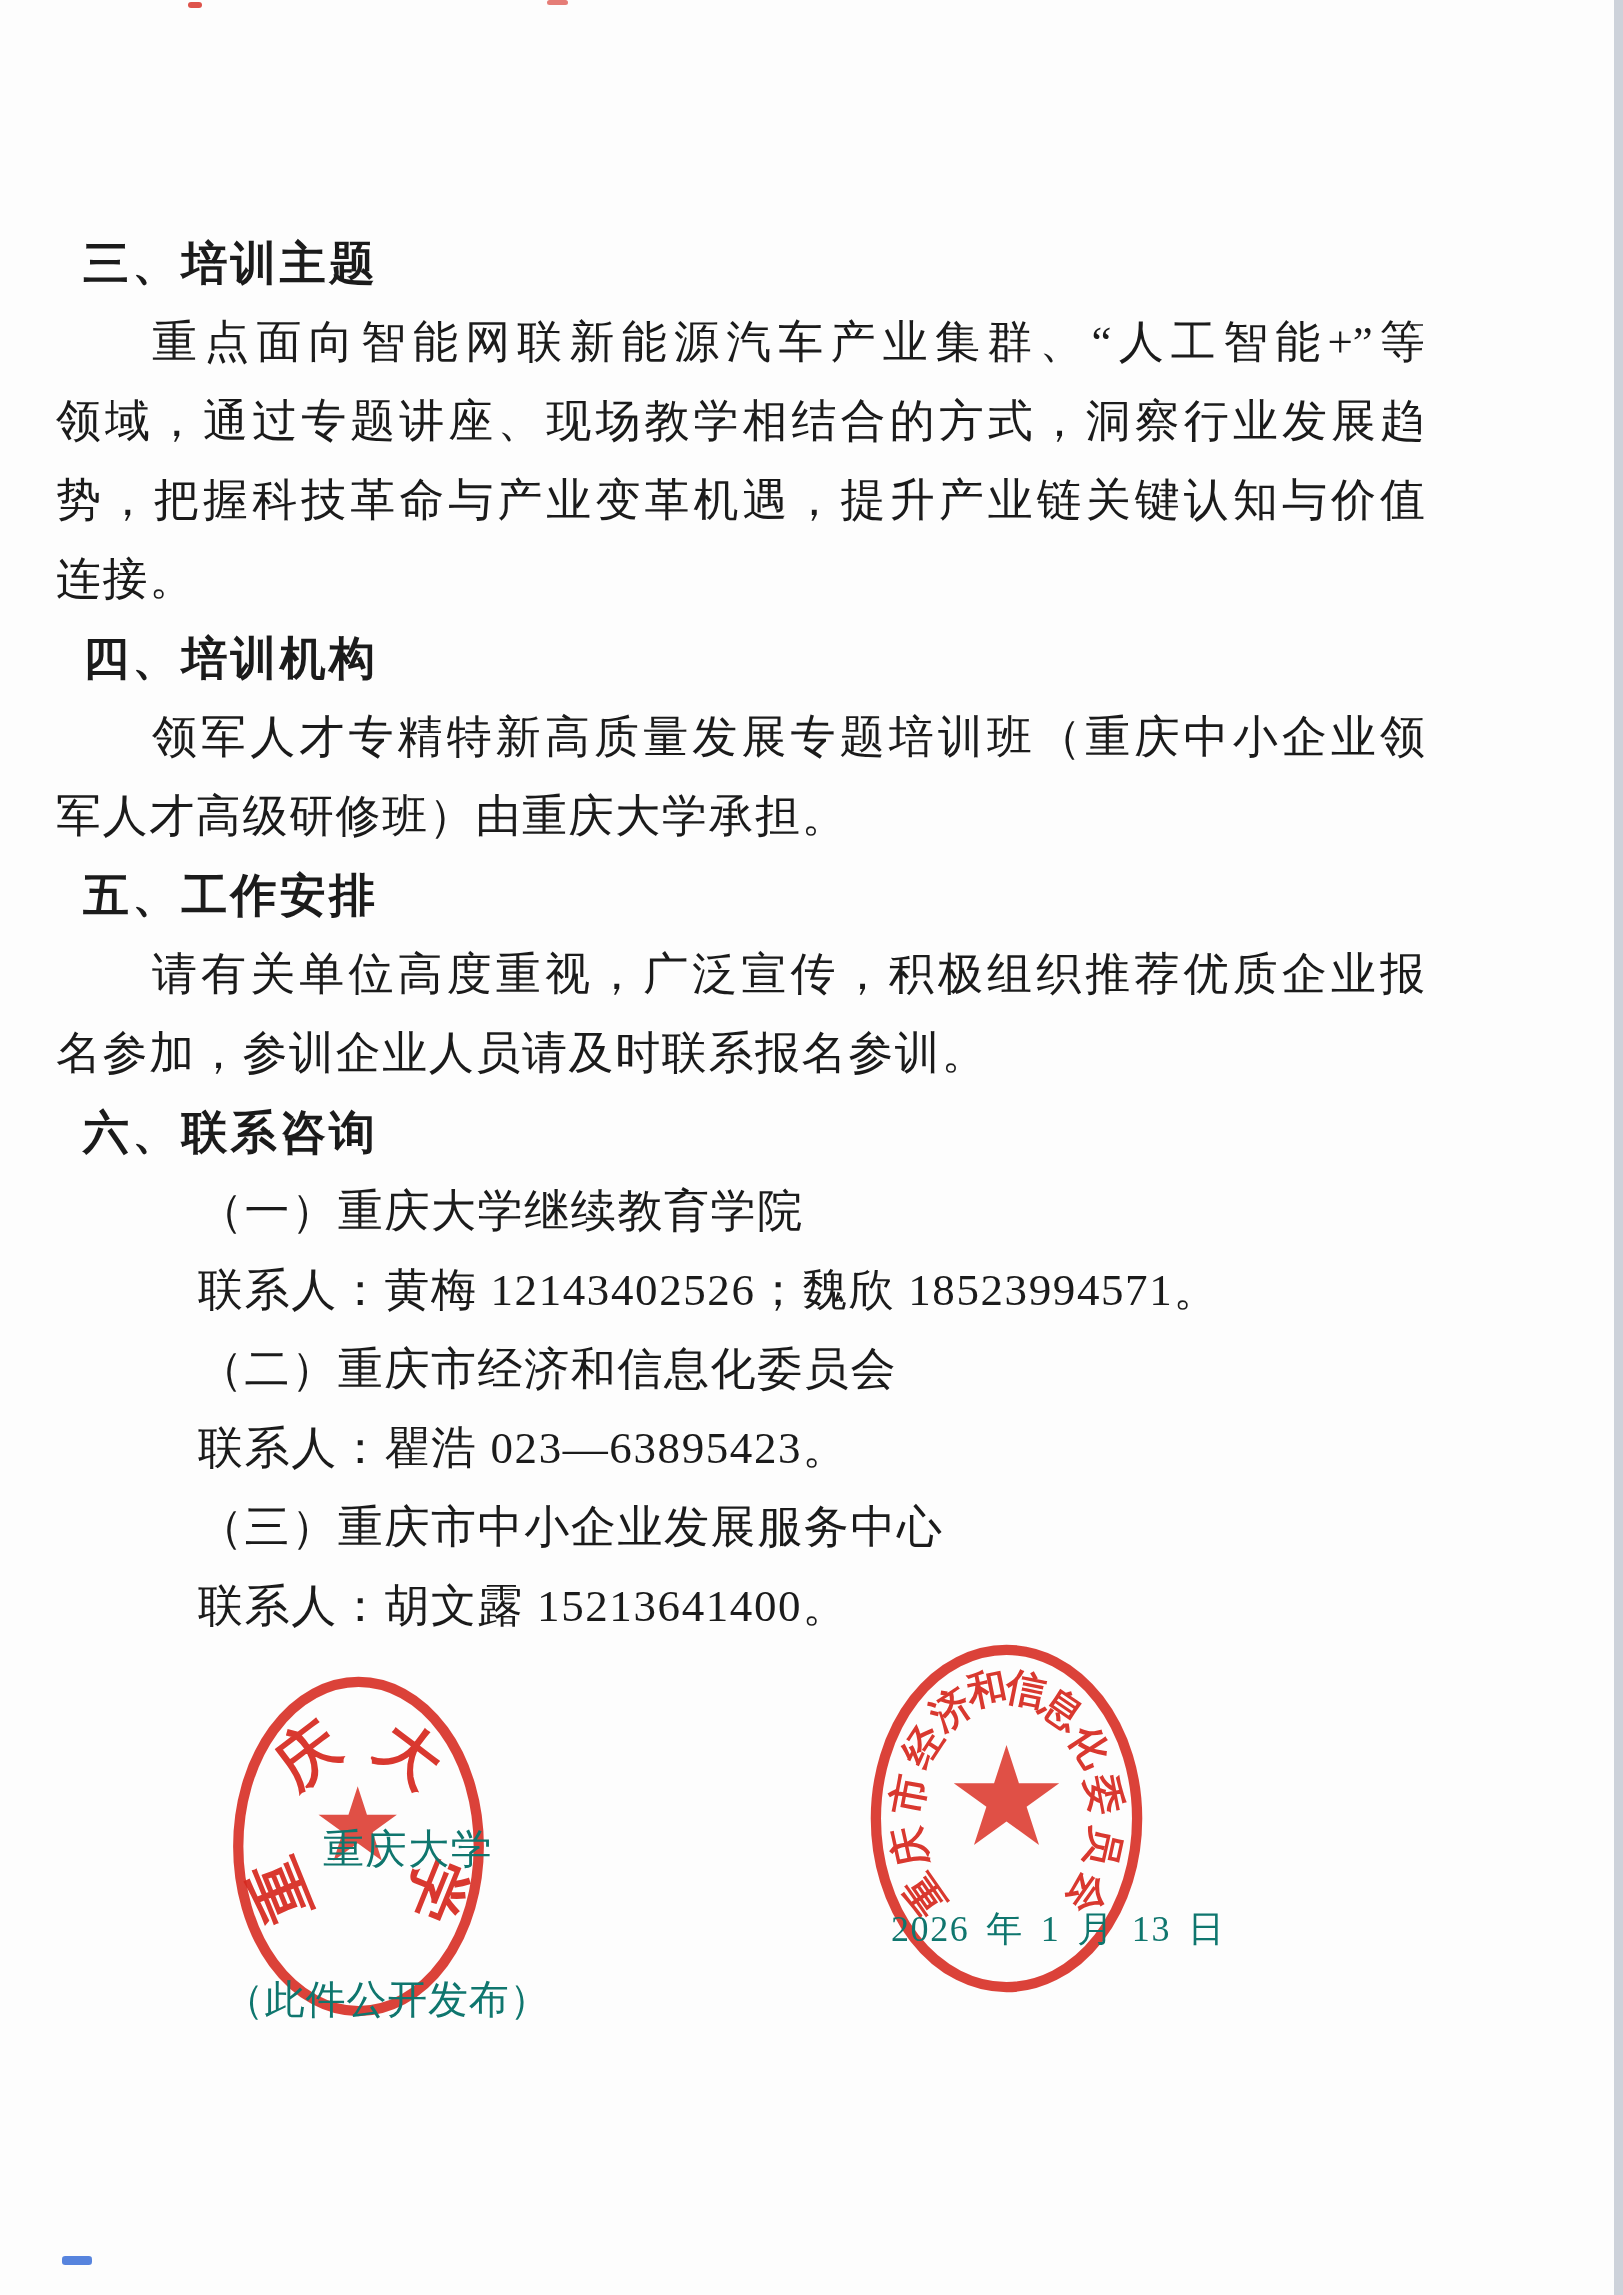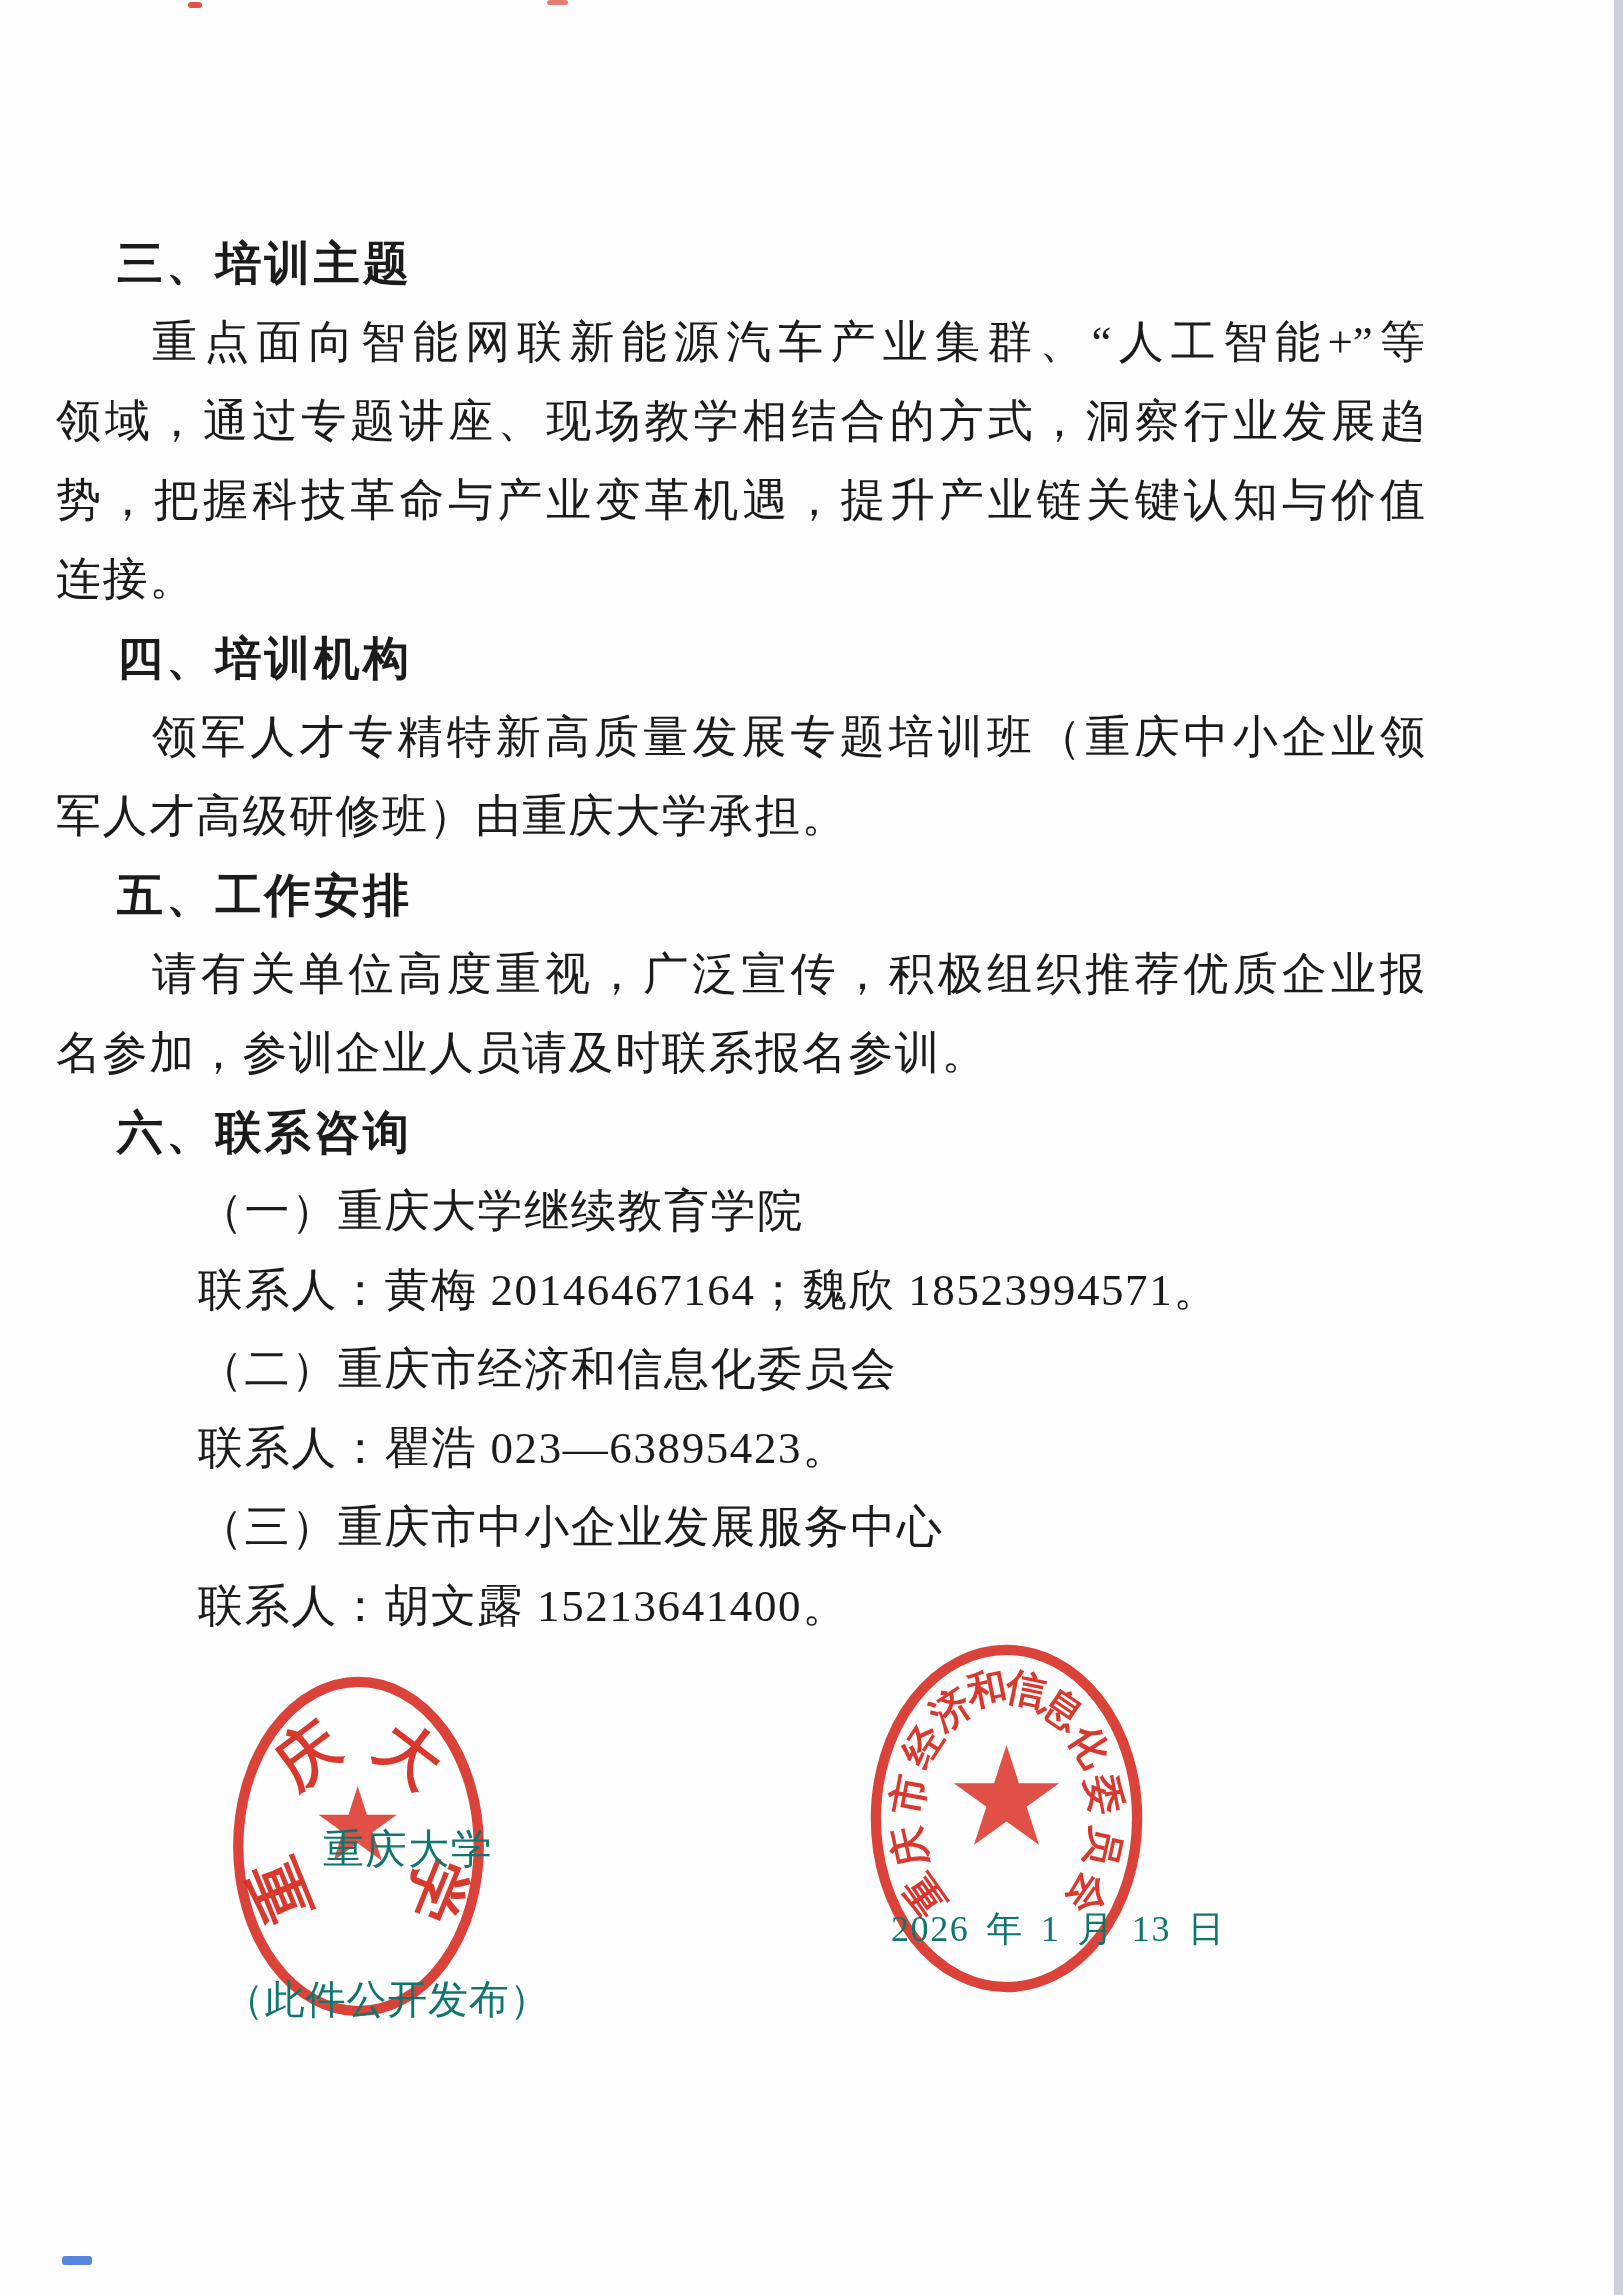--- a/index.html
+++ b/index.html
@@ -18,21 +18,21 @@
     display:block;
     line-height:79px;
     font-size:45px;
     letter-spacing:1.6px;
     white-space:nowrap;
   }
   .line.heading{
     font-family:"Liberation Sans", sans-serif;
     font-weight:bold;
     font-size:46px;
-    padding-left:117px;
+    padding-left:83px;
     letter-spacing:3.2px;
   }
   .line.first{padding-left:104px;text-indent:48px;}
   .line.cont{padding-left:56px;}
   .line.list{padding-left:198px;}
   .line.contact{padding-left:198px;}
   .line.just{
     padding-right:198px;
     white-space:normal;
     text-align:justify;
@@ -81,21 +81,21 @@
       <div class="line cont just">势，把握科技革命与产业变革机遇，提升产业链关键认知与价值</div>
       <div class="line cont">连接。</div>
       <div class="line heading">四、培训机构</div>
       <div class="line first just">领军人才专精特新高质量发展专题培训班（重庆中小企业领</div>
       <div class="line cont">军人才高级研修班）由重庆大学承担。</div>
       <div class="line heading">五、工作安排</div>
       <div class="line first just">请有关单位高度重视，广泛宣传，积极组织推荐优质企业报</div>
       <div class="line cont">名参加，参训企业人员请及时联系报名参训。</div>
       <div class="line heading">六、联系咨询</div>
       <div class="line list">（一）重庆大学继续教育学院</div>
-      <div class="line contact">联系人：黄梅 20146467164；魏欣 18523994571。</div>
+      <div class="line contact">联系人：黄梅 12143402526；魏欣 18523994571。</div>
       <div class="line list">（二）重庆市经济和信息化委员会</div>
       <div class="line contact">联系人：瞿浩 023—63895423。</div>
       <div class="line list">（三）重庆市中小企业发展服务中心</div>
       <div class="line contact">联系人：胡文露 15213641400。</div>
     </div>
 
   <svg class="seal" style="left:224px;top:1668px;" width="269" height="357" viewBox="0 0 340 450">
     <ellipse class="seal-ring" cx="170" cy="225" rx="152" ry="208"></ellipse>
     <polygon class="seal-star" points="169.0,149.0 180.7,184.9 218.5,184.9 187.9,207.1 199.6,243.1 169.0,220.9 138.4,243.1 150.1,207.1 119.5,184.9 157.3,184.9"></polygon>
     <g>

